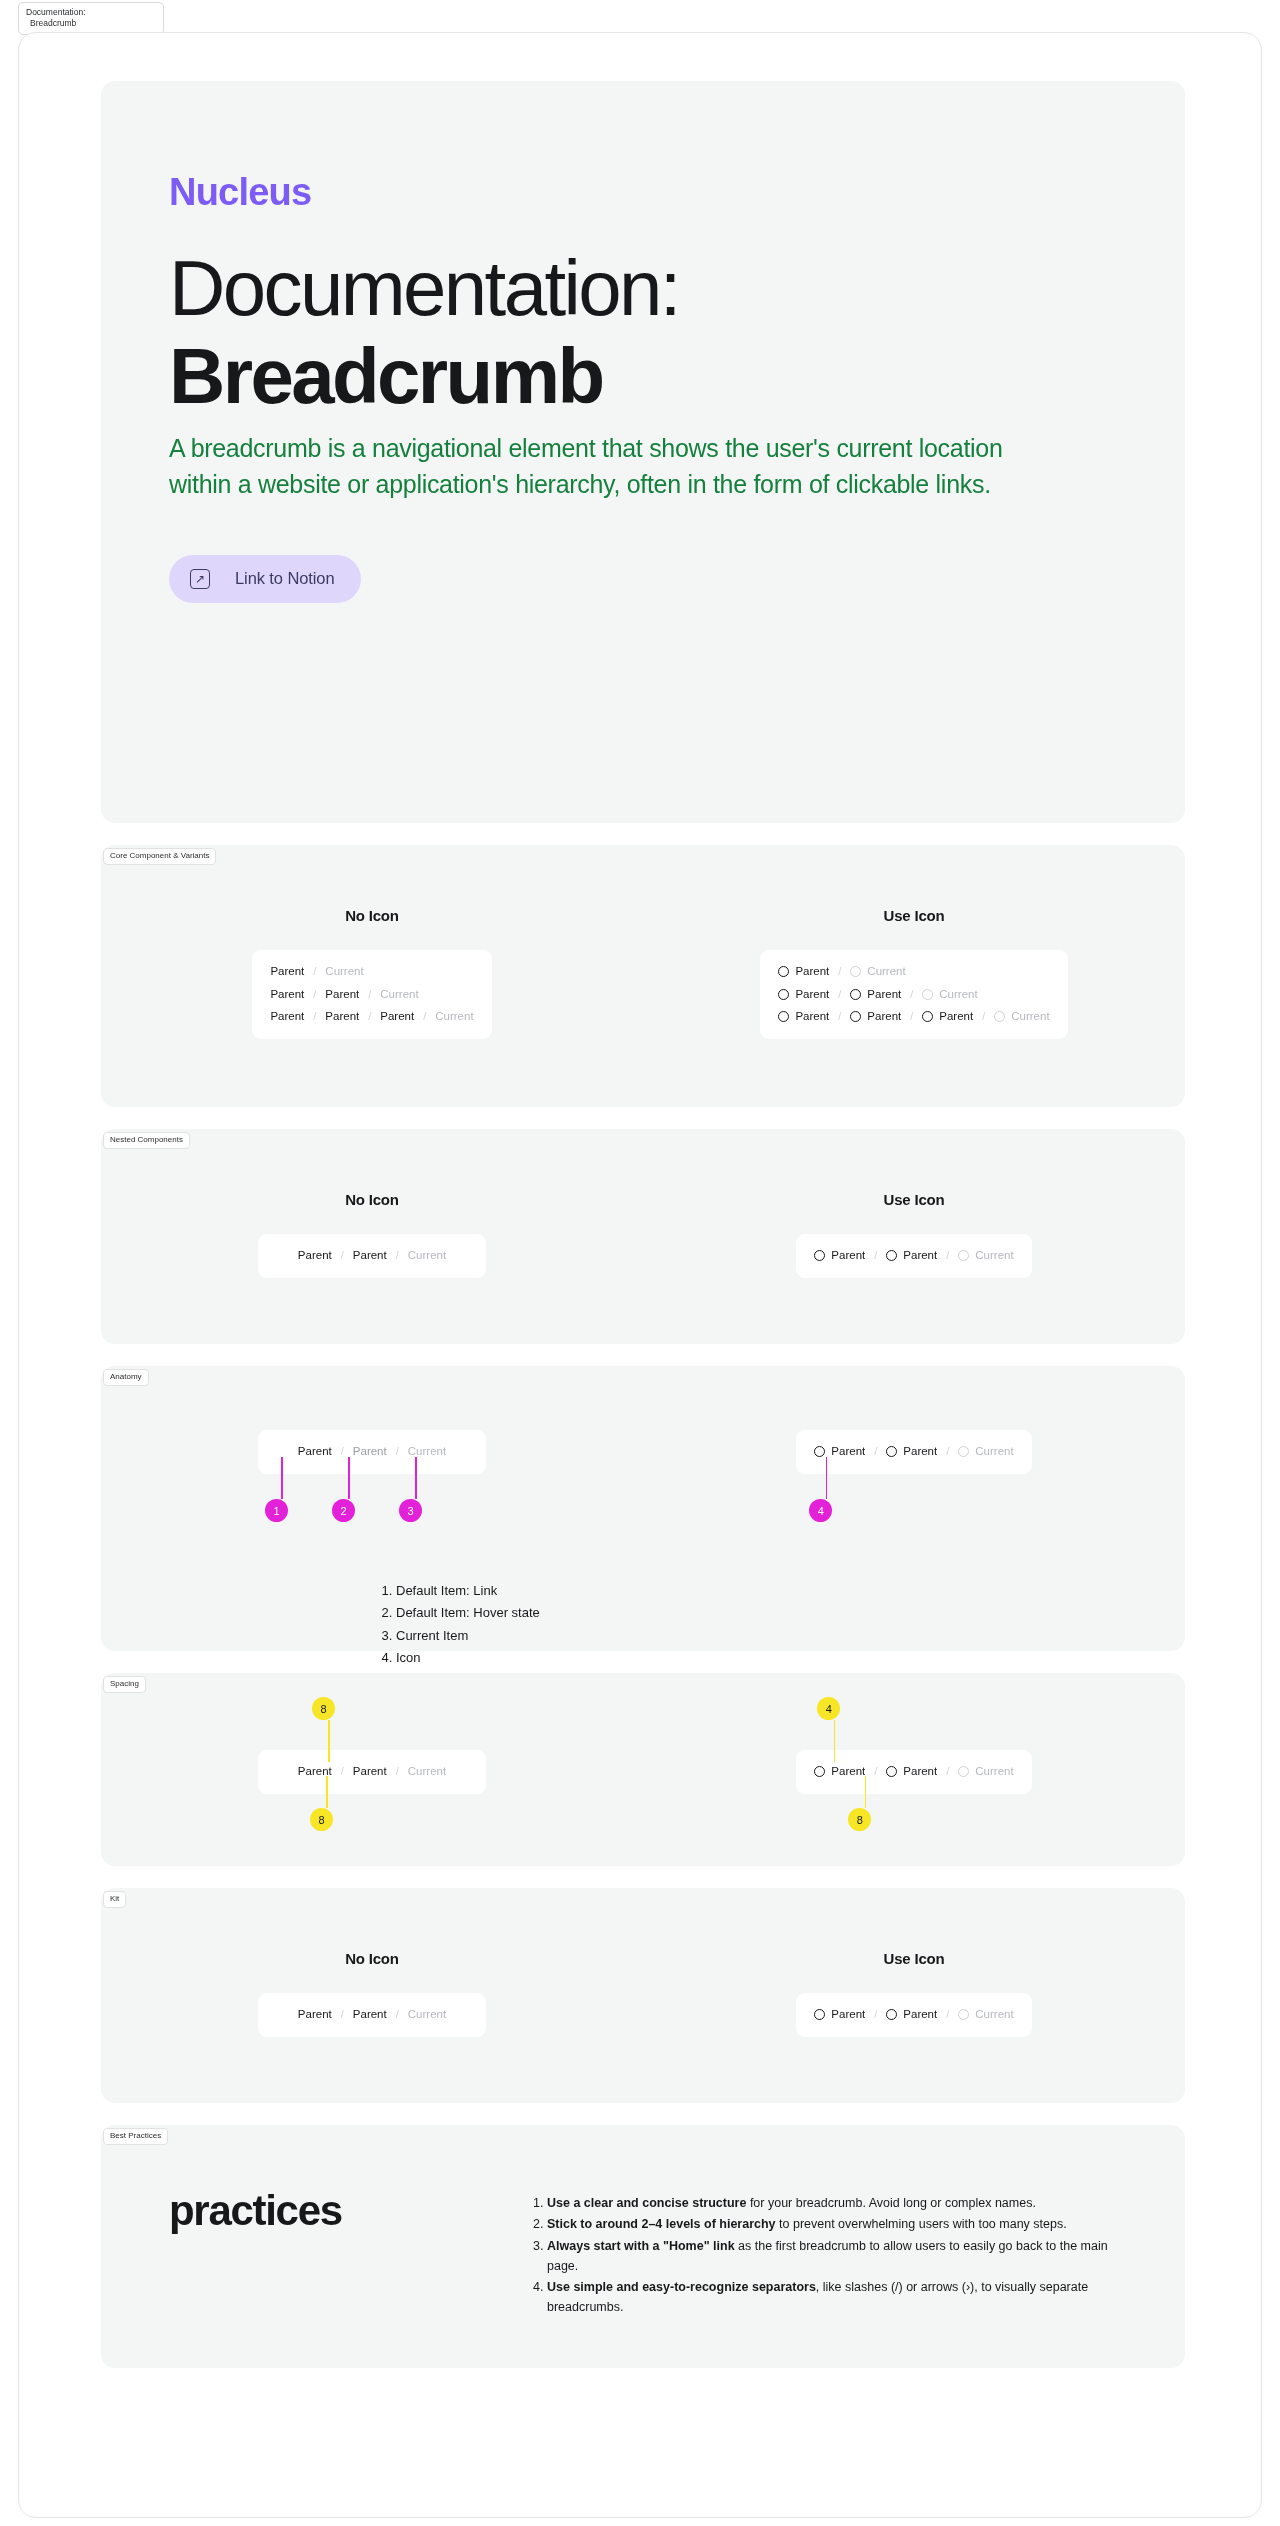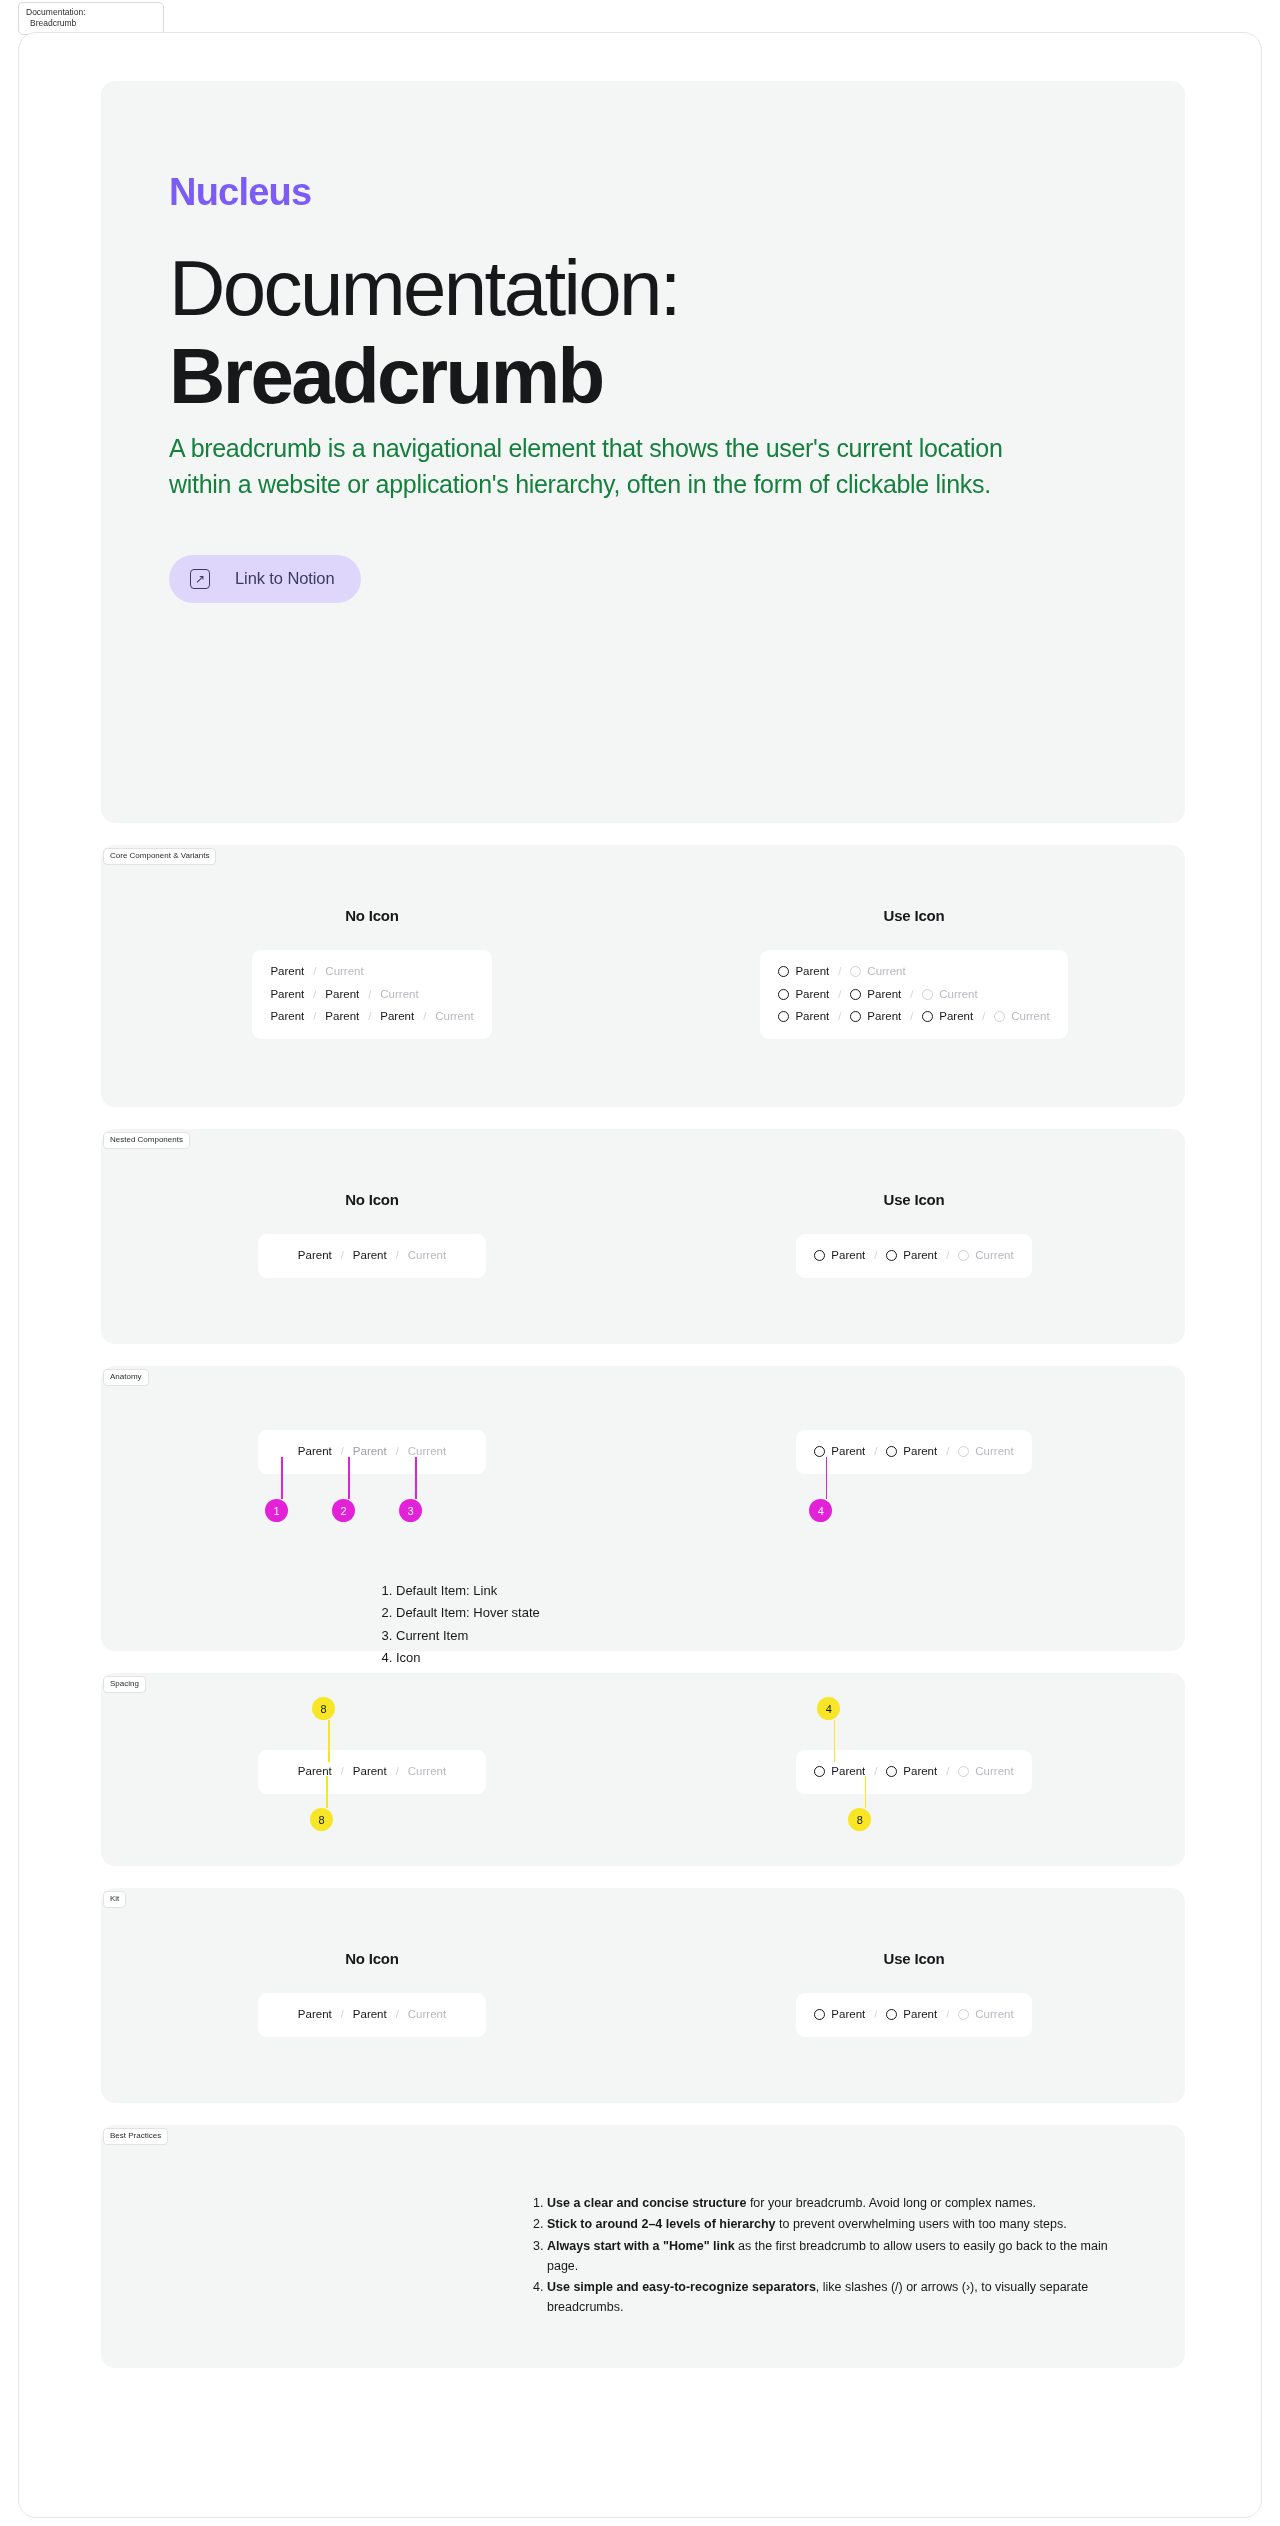--- a/index.html
+++ b/index.html
@@ -553,20 +553,21 @@
             </div>
           </div>
         </div>
       </div>
     </div>
 
     <div class="card" style="margin-top:22px;height:243px;">
       <div class="sec-tag">Best Practices</div>
       <div class="bp-inner">
         <div class="bp-title">
+          <div>practices</div>
         </div>
         <div class="bp-list">
           <ol>
             <li><b>Use a clear and concise structure</b><span> for your breadcrumb. Avoid long or complex names.</span></li>
             <li><b>Stick to around 2–4 levels of hierarchy</b><span> to prevent overwhelming users with too many steps.</span></li>
             <li><b>Always start with a "Home" link</b><span> as the first breadcrumb to allow users to easily go back to the main page.</span></li>
             <li><b>Use simple and easy-to-recognize separators</b><span>, like slashes (/) or arrows (›), to visually separate breadcrumbs.</span></li>
           </ol>
         </div>
       </div>

